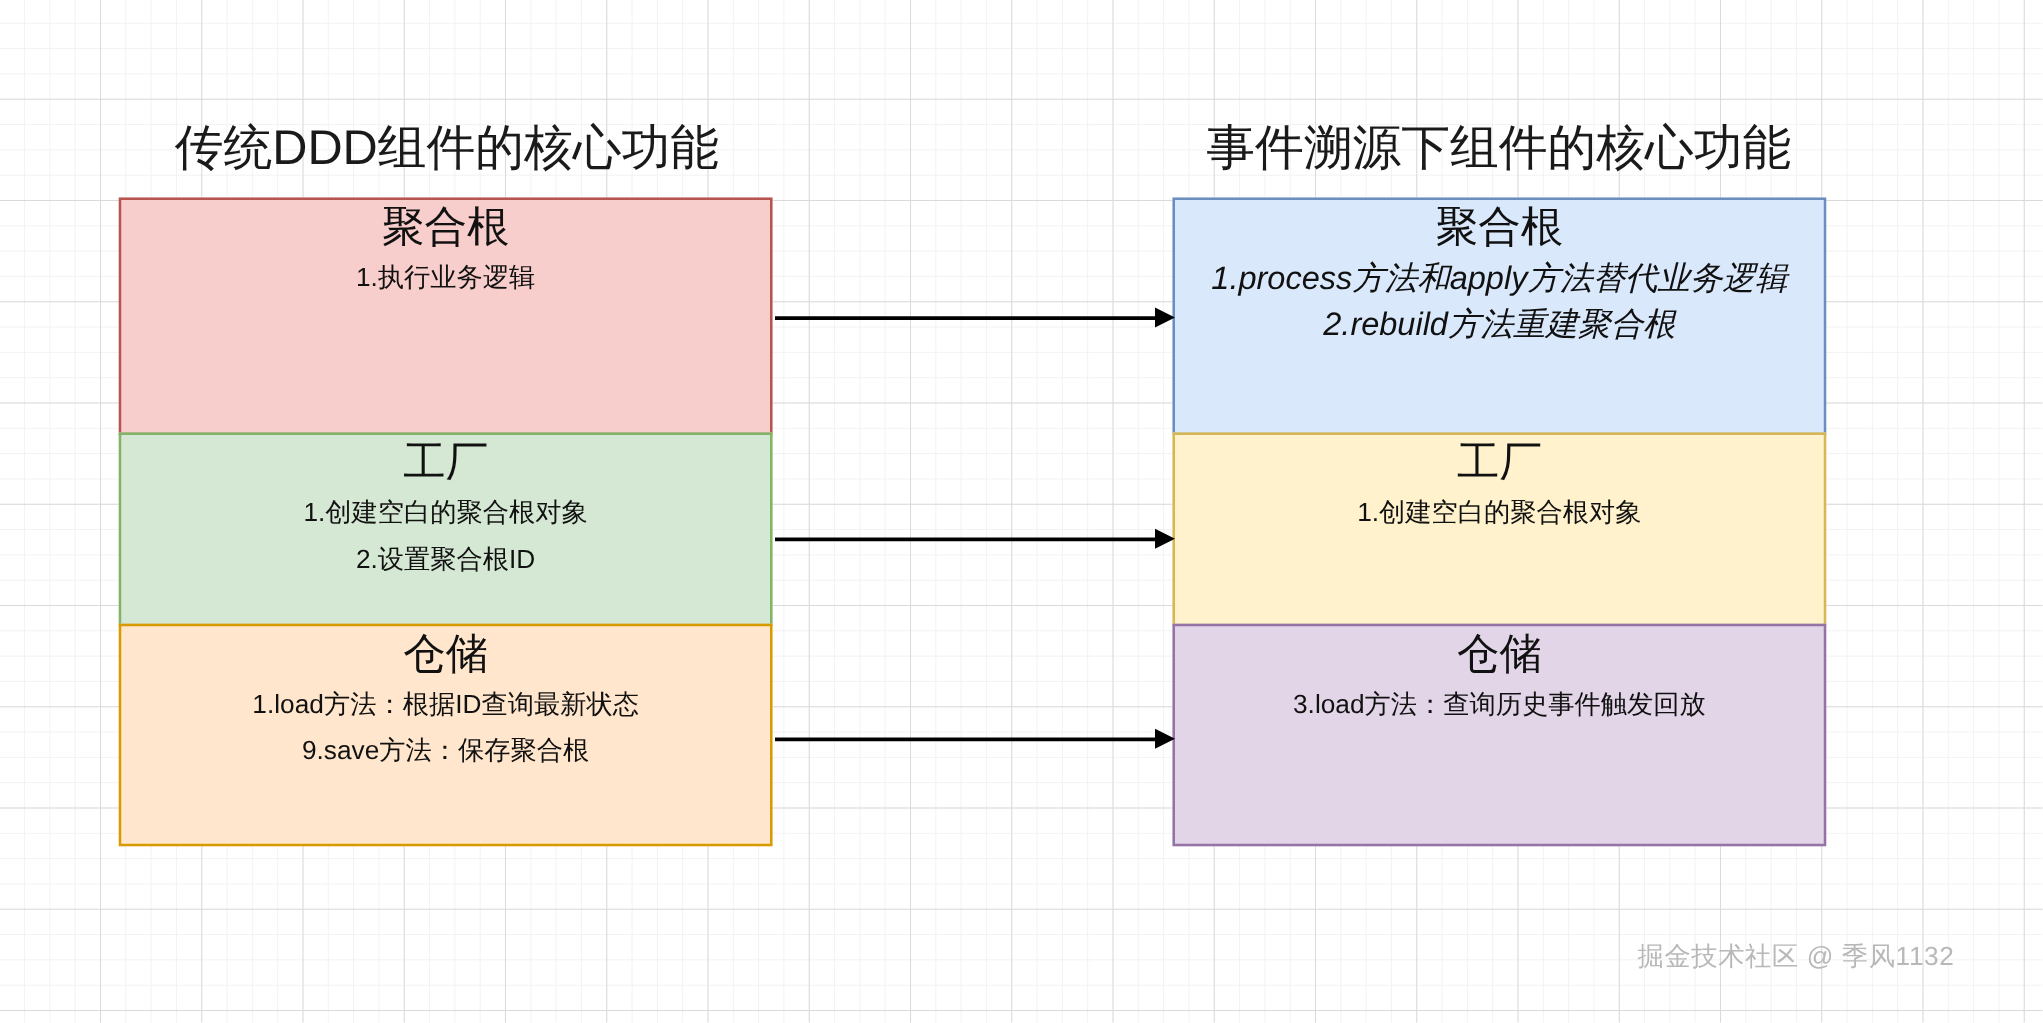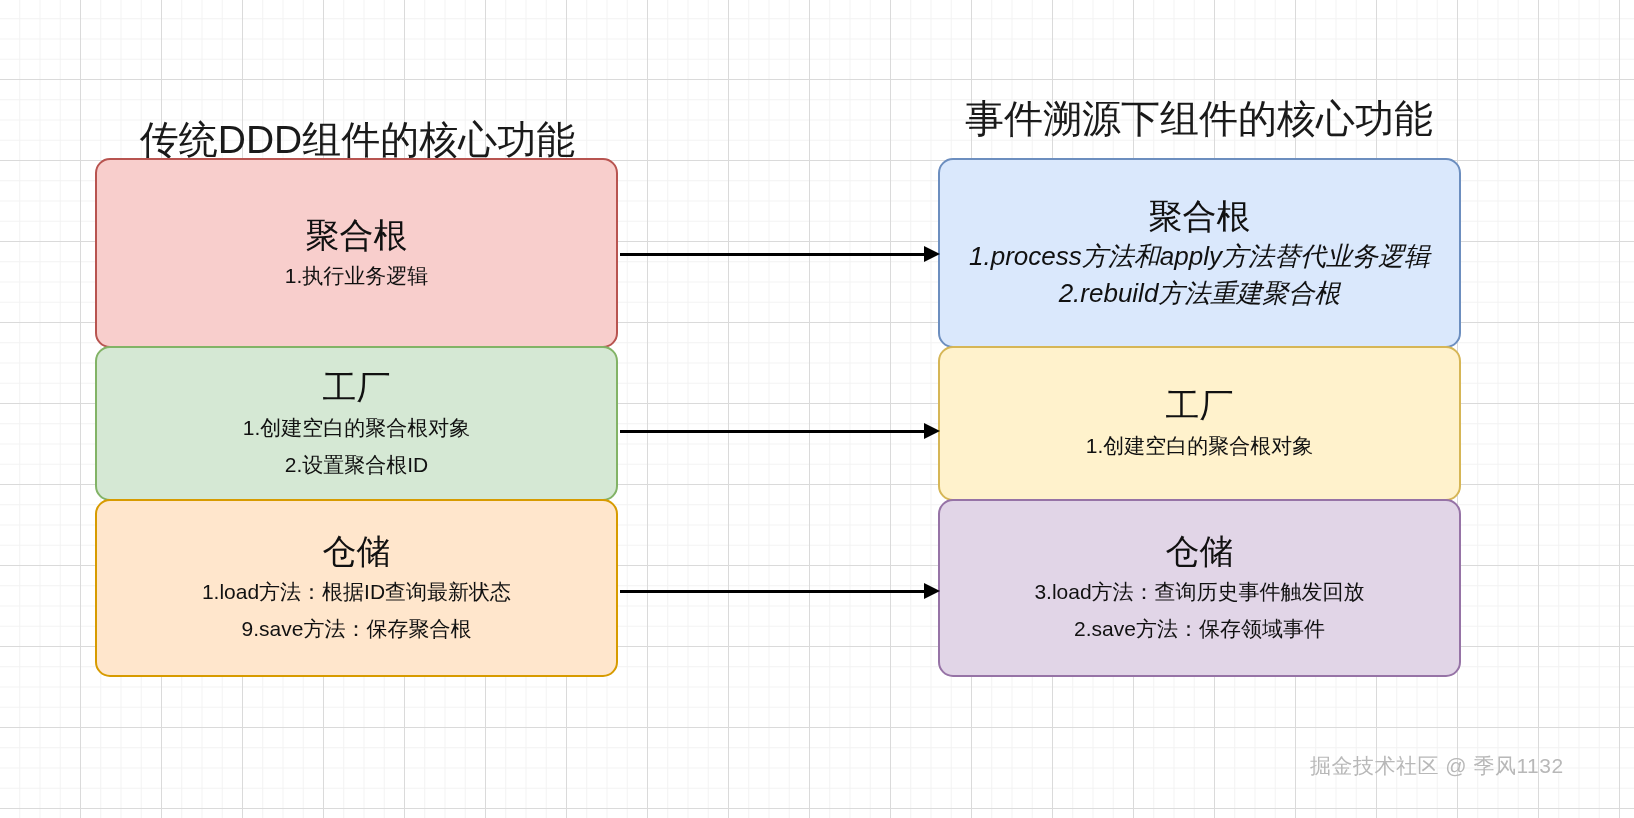--- a/index.html
+++ b/index.html
@@ -33,39 +33,37 @@
 
   .title {
     position: absolute;
     text-align: center;
     color: #1a1a1a;
     font-size: 39px;
     line-height: 46px;
     white-space: nowrap;
     font-weight: 400;
   }
-  #title-left  { left: 95px;  top: 96px; width: 525px; margin-top: 21px; }
+  #title-left  { left: 95px;  top: 96px; width: 525px; }
   #title-right { left: 935px; top: 96px; width: 528px; }
 
   .column {
     position: absolute;
   }
   #col-left  { left: 95px;  top: 158px; width: 523px; }
   #col-right { left: 938px; top: 158px; width: 523px; }
 
   .box {
     box-sizing: border-box;
     border-style: solid;
     border-width: 2px;
     display: flex;
     flex-direction: column;
     align-items: center;
-    justify-content: center;
     overflow: hidden;
-    border-radius: 15px;
   }
   .box .box-title {
     font-size: 34px;
     line-height: 44px;
     color: #111111;
     white-space: nowrap;
   }
   .box .box-line {
     font-size: 21px;
     line-height: 37px;
@@ -154,21 +152,20 @@
       <div class="box-line">1.process方法和apply方法替代业务逻辑</div>
       <div class="box-line">2.rebuild方法重建聚合根</div>
     </div>
     <div class="box" id="box-r2">
       <div class="box-title">工厂</div>
       <div class="box-line">1.创建空白的聚合根对象</div>
     </div>
     <div class="box" id="box-r3">
       <div class="box-title">仓储</div>
       <div class="box-line">3.load方法：查询历史事件触发回放</div>
-      <div class="box-line">2.save方法：保存领域事件</div>
     </div>
   </div>
 
   <div class="arrow" id="arrow-1">
     <div class="shaft"></div>
     <div class="head"></div>
   </div>
   <div class="arrow" id="arrow-2">
     <div class="shaft"></div>
     <div class="head"></div>

